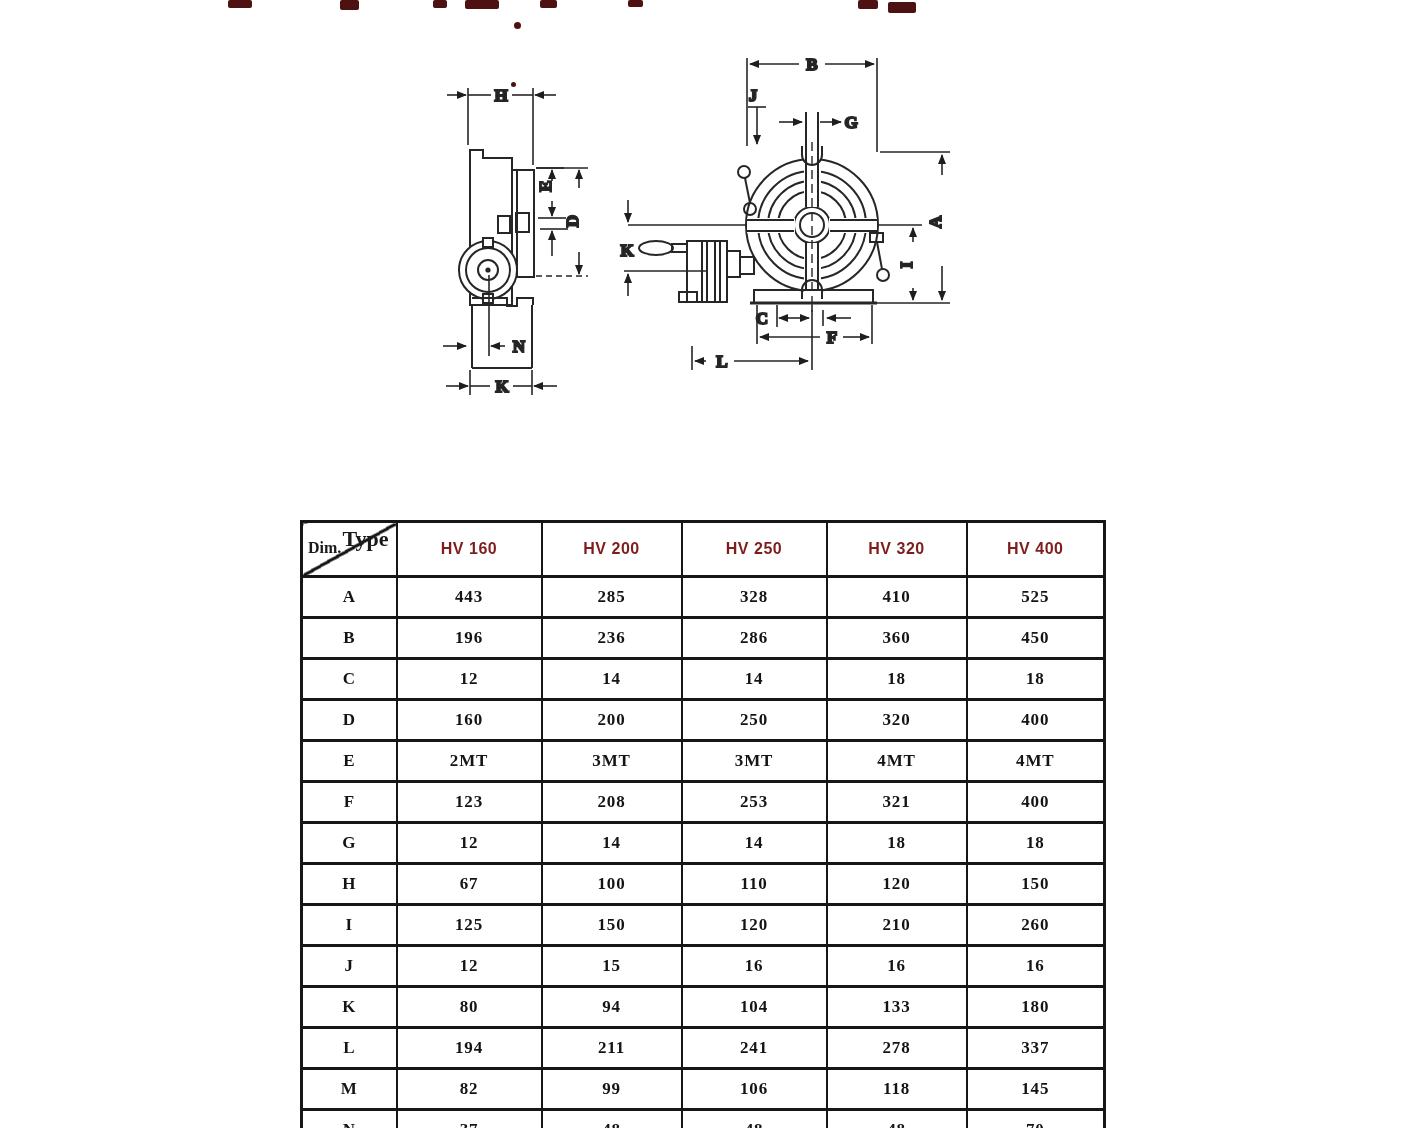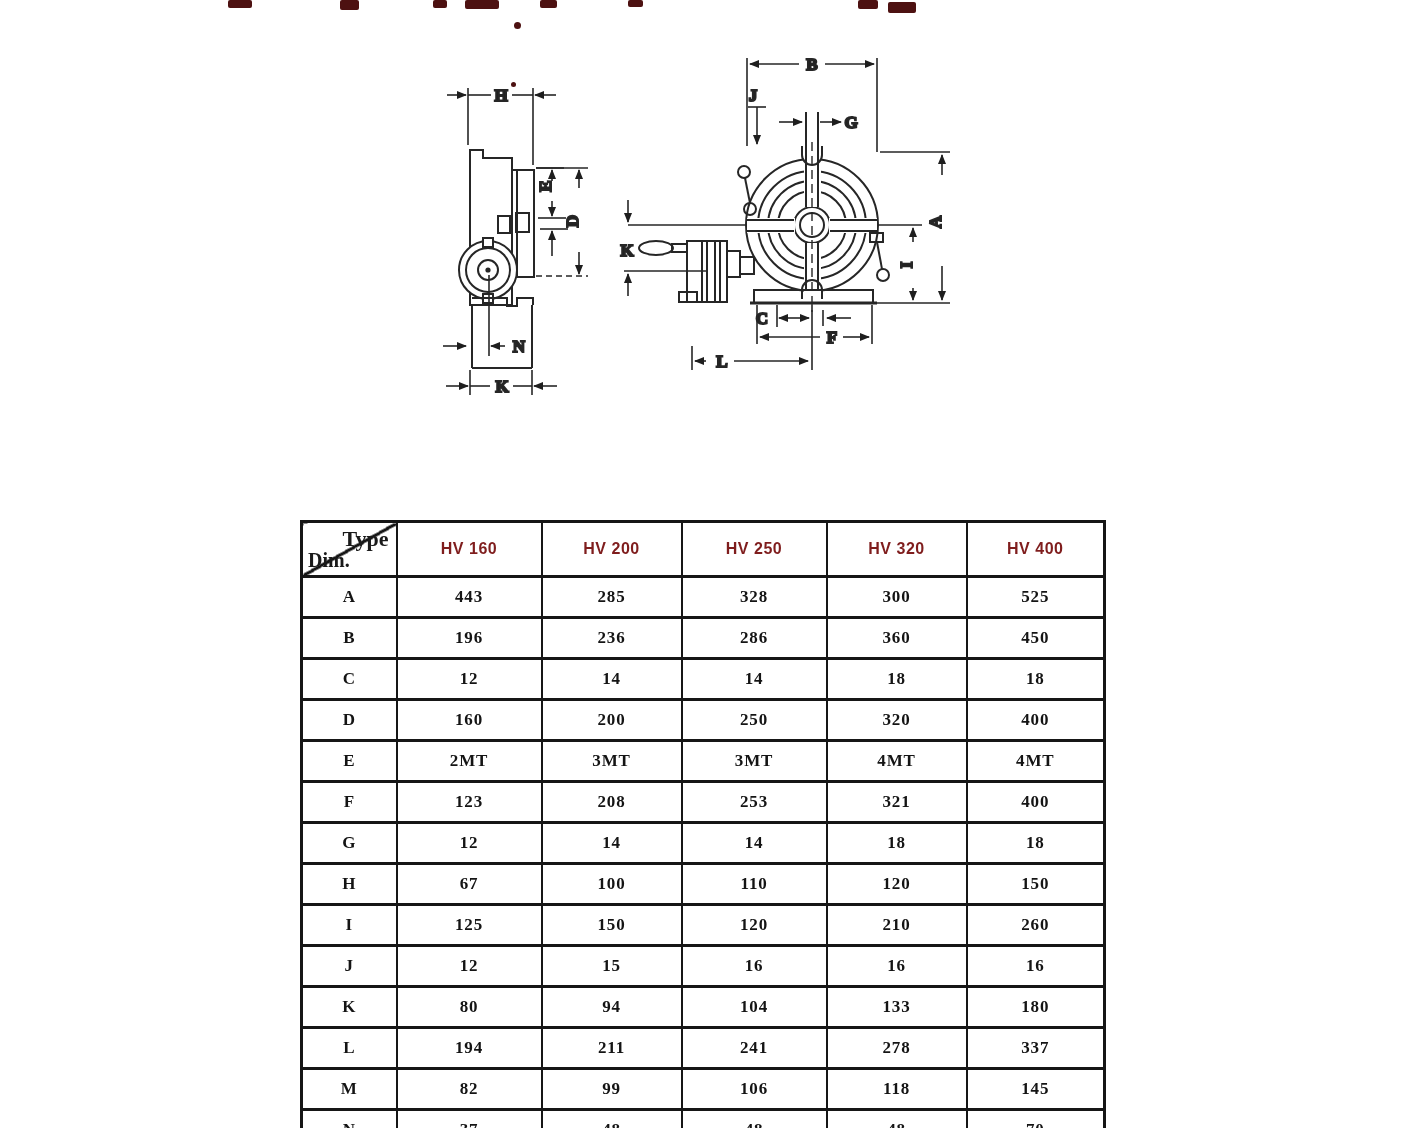--- a/index.html
+++ b/index.html
@@ -43,21 +43,21 @@
   .hv-head{
     font-family:"Liberation Sans", sans-serif;
     font-size:16px;font-weight:bold;color:#7f1d1d;letter-spacing:0.5px;
   }
   .corner-cell{position:relative;
     background:linear-gradient(to bottom right,
       transparent calc(50% - 1.6px), #161616 calc(50% - 1.6px),
       #161616 calc(50% + 1.6px), transparent calc(50% + 1.6px));
   }
   .corner-type{position:absolute;top:3px;right:7px;font-size:22px;font-weight:600;}
-  .corner-dim{position:absolute;bottom:3px;left:5px;font-size:20px;font-weight:600;}
+  .corner-dim{position:absolute;bottom:18px;left:5px;font-size:16px;font-weight:600;}
   .dim-table tbody td{
     font-size:17px;font-weight:bold;letter-spacing:0.8px;color:#141414;
     height:38px;
   }
 </style>
 </head>
 <body>
 
 <div class="page">
 
@@ -283,21 +283,21 @@
         <th class="hv-head">HV 320</th>
         <th class="hv-head">HV 400</th>
       </tr>
     </thead>
     <tbody>
         <tr>
           <td>A</td>
           <td>443</td>
           <td>285</td>
           <td>328</td>
-          <td>300</td>
+          <td>410</td>
           <td>525</td>
         </tr>
         <tr>
           <td>B</td>
           <td>196</td>
           <td>236</td>
           <td>286</td>
           <td>360</td>
           <td>450</td>
         </tr>

